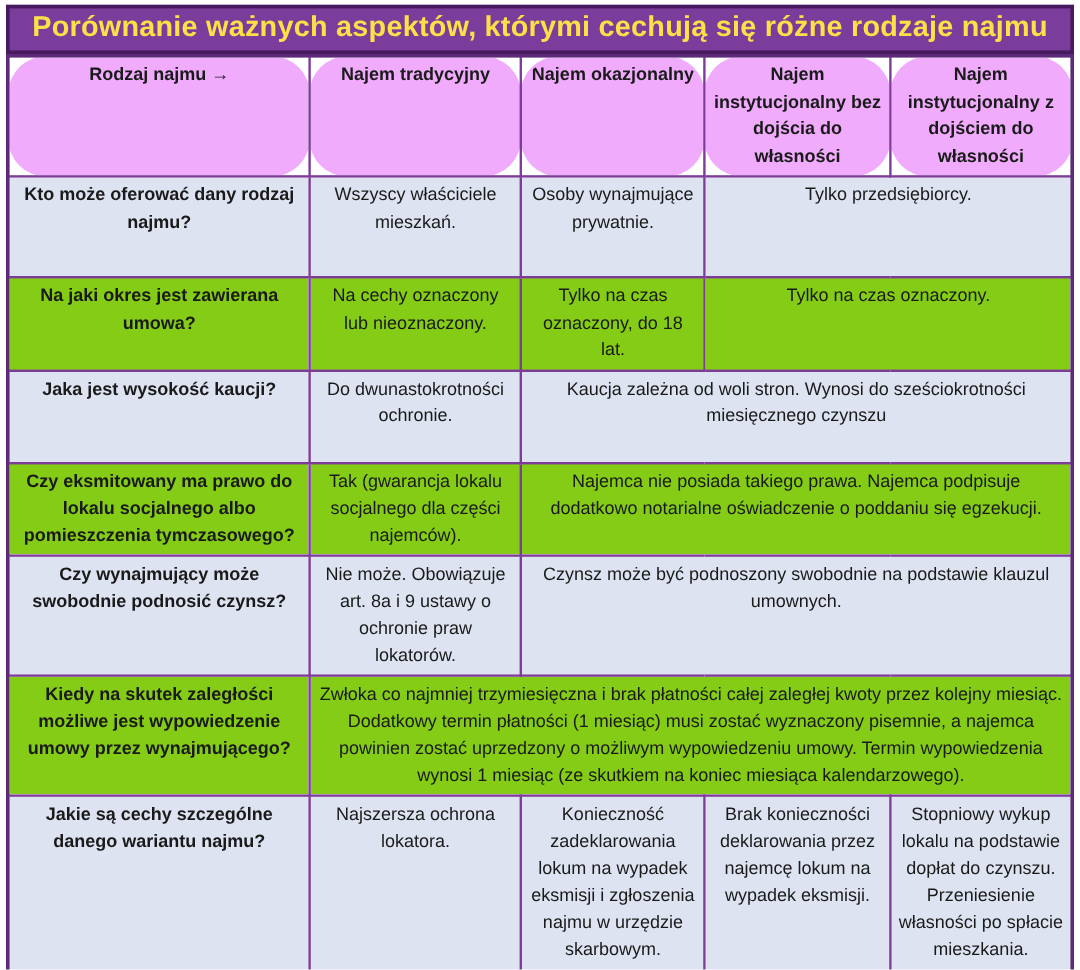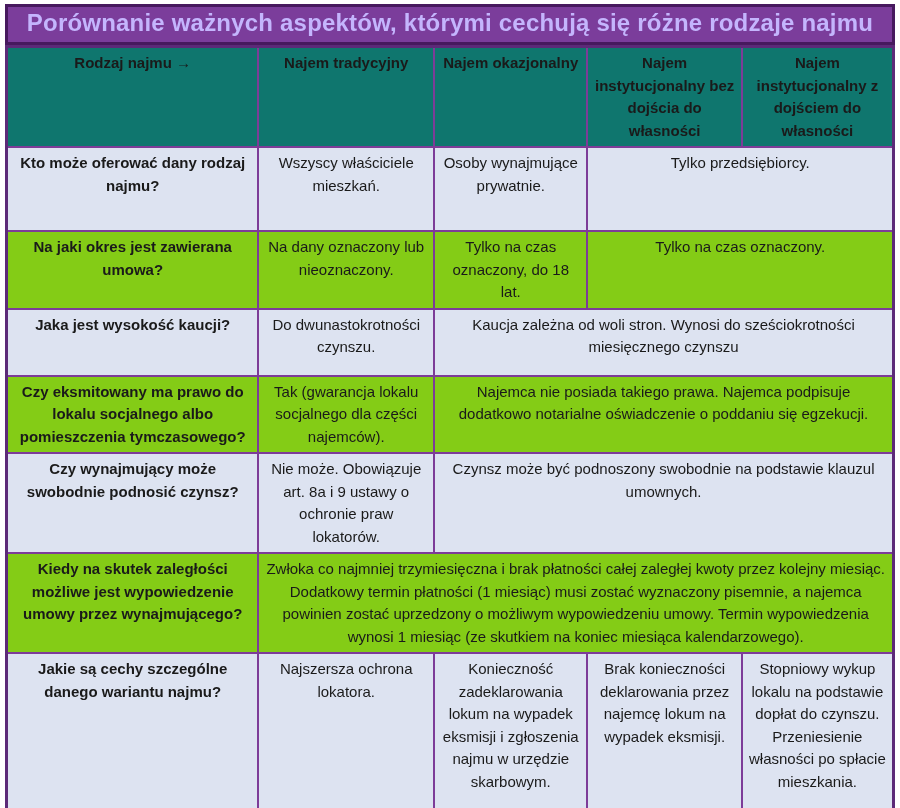--- a/index.html
+++ b/index.html
@@ -6,21 +6,21 @@
   body{
     width:900px;height:808px;
     font-family:"Liberation Sans","DejaVu Sans",sans-serif;
     color:#1a1a1a;
     -webkit-font-smoothing:antialiased;
   }
   .page{padding:4px 5px 0 5px;}
   .title-bar{
     background:#7b3d9b;
     border:3px solid #47195e;
-    color:#c4b5fd;
+    color:#fde047;
     font-weight:bold;
     font-size:24px;
     text-align:center;
     padding:2px 4px 5px 4px;
     letter-spacing:0.2px;
   }
   table.cmp{
     width:100%;
     border-collapse:collapse;
     table-layout:fixed;
@@ -30,29 +30,30 @@
     border:2px solid #7d3c98;
     vertical-align:top;
     text-align:center;
     padding:4px 6px;
     font-size:15px;
     line-height:1.5;
     overflow:hidden;
   }
   table.cmp thead th{
     font-weight:bold;
-    background:#0f766e;
+    background:#f0abfc;
     height:84px;
+    border-radius:31px;
   }
   td.q{font-weight:bold;}
   tr.lav td{background:#dde3f1;}
   tr.wht td{background:#84cc16;}
   tr.r0{height:84px;}
   tr.r1{height:64px;}
-  tr.r2{height:67px;}
+  tr.r2{height:77px;}
   tr.r3{height:68px;}
   tr.r4{height:89px;margin-top:33px;}
   tr.r5{height:88px;}
   tr.r6{height:162px;margin-left:36px;}
   .footer{
     text-align:center;
     font-weight:bold;
     font-size:17px;
     padding:3px 0 4px 0;
     color:#000;
@@ -84,27 +85,27 @@
     </thead>
     <tbody>
       <tr class="lav r0">
         <td class="q">Kto może oferować dany rodzaj najmu?</td>
         <td>Wszyscy właściciele mieszkań.</td>
         <td>Osoby wynajmujące prywatnie.</td>
         <td colspan="2">Tylko przedsiębiorcy.</td>
       </tr>
       <tr class="wht r1">
         <td class="q">Na jaki okres jest zawierana umowa?</td>
-        <td>Na dany oznaczony lub nieoznaczony.</td>
+        <td>Na cechy oznaczony lub nieoznaczony.</td>
         <td>Tylko na czas oznaczony, do 18 lat.</td>
         <td colspan="2">Tylko na czas oznaczony.</td>
       </tr>
       <tr class="lav r2">
         <td class="q">Jaka jest wysokość kaucji?</td>
-        <td>Do dwunastokrotności czynszu.</td>
+        <td>Do dwunastokrotności ochronie.</td>
         <td colspan="3">Kaucja zależna od woli stron. Wynosi do sześciokrotności miesięcznego czynszu</td>
       </tr>
       <tr class="wht r3">
         <td class="q">Czy eksmitowany ma prawo do lokalu socjalnego albo pomieszczenia tymczasowego?</td>
         <td>Tak (gwarancja lokalu socjalnego dla części najemców).</td>
         <td colspan="3">Najemca nie posiada takiego prawa. Najemca podpisuje dodatkowo notarialne oświadczenie o poddaniu się egzekucji.</td>
       </tr>
       <tr class="lav r4">
         <td class="q">Czy wynajmujący może swobodnie podnosić czynsz?</td>
         <td>Nie może. Obowiązuje art. 8a i 9 ustawy o ochronie praw lokatorów.</td>

